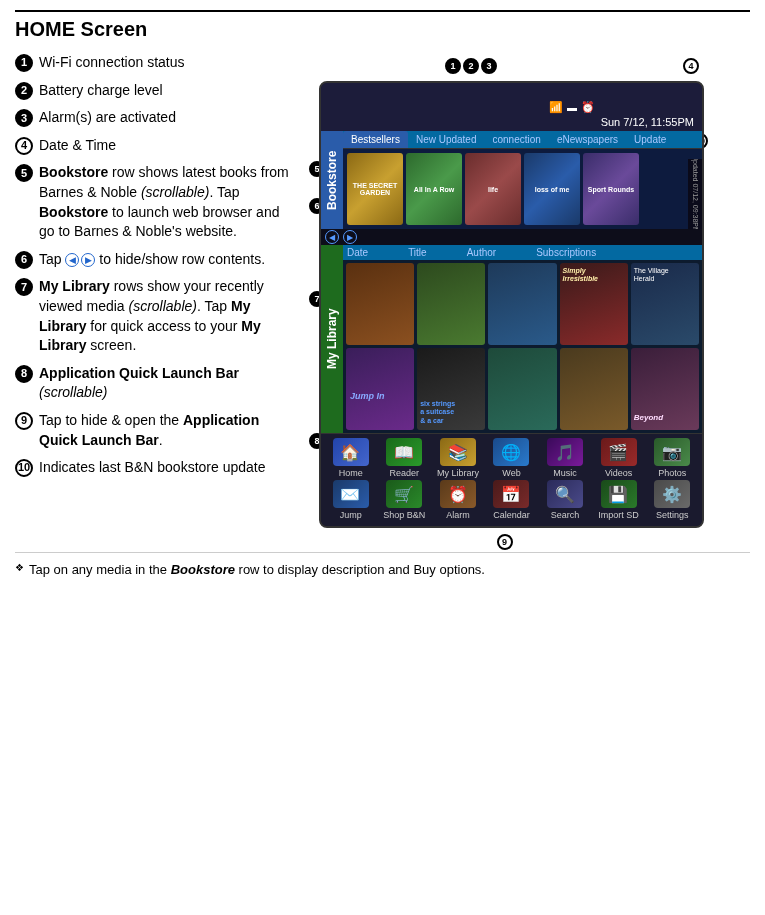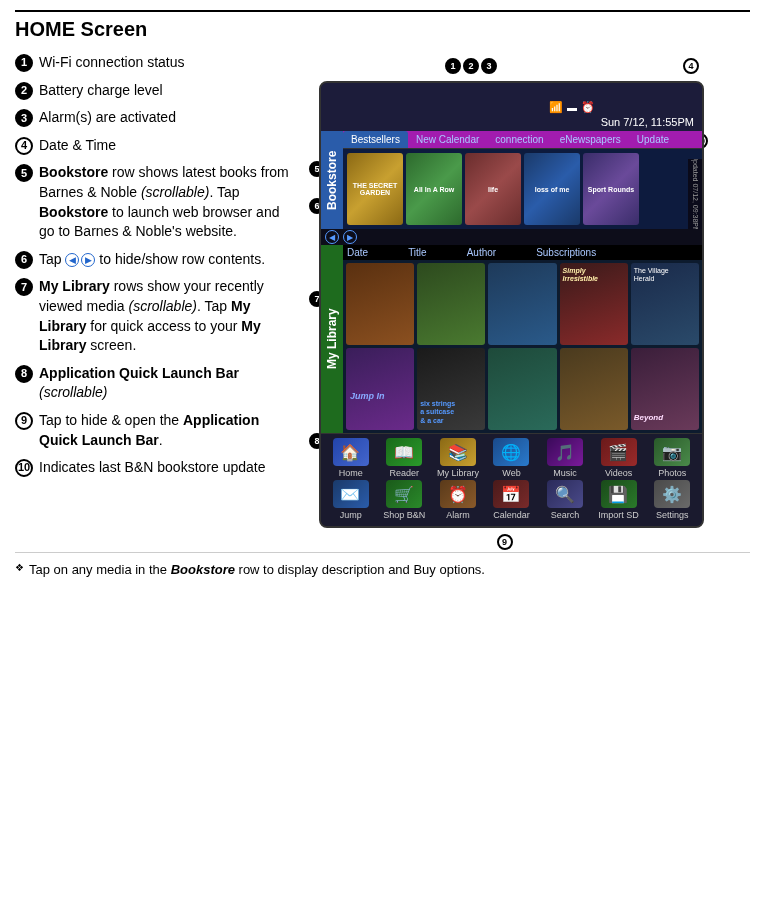--- a/index.html
+++ b/index.html
@@ -112,21 +112,21 @@
       align-items: center;
       justify-content: center;
     }
     .bookstore-content {
       flex: 1;
       display: flex;
       flex-direction: column;
     }
     .bookstore-tabs {
       display: flex;
-      background: #a21caf;
+      background: #0369a1;
       border-bottom: 1px solid #333;
     }
     .bookstore-tab {
       padding: 3px 8px;
       font-size: 10px;
       color: #aac8ff;
       cursor: pointer;
     }
     .bookstore-tab.active {
       background: #2a5caa;
@@ -203,21 +203,21 @@
       flex-shrink: 0;
       display: flex;
       align-items: center;
       justify-content: center;
     }
     .library-content {
       flex: 1;
     }
     .library-headers {
       display: flex;
-      background: #000000;
+      background: #0369a1;
       padding: 2px 4px;
       font-size: 10px;
       color: #aac8ff;
       gap: 40px;
     }
     .library-books {
       display: grid;
       grid-template-columns: repeat(5, 1fr);
       gap: 3px;
       padding: 3px;
@@ -472,21 +472,21 @@
           </div>
           <span class="datetime">Sun 7/12, 11:55PM</span>
         </div>
 
         <div class="bookstore-section">
           <div class="bookstore-label">Bookstore</div>
           <div class="bookstore-content">
 
             <div class="bookstore-tabs">
               <div class="bookstore-tab active">Bestsellers</div>
-              <div class="bookstore-tab">New Calendar</div>
+              <div class="bookstore-tab">New Updated</div>
               <div class="bookstore-tab">connection</div>
               <div class="bookstore-tab">eNewspapers</div>
               <div class="bookstore-tab">Update</div>
             </div>
 
             <div class="bookstore-books">
               <div class="book-thumb book1">
                 <div class="book-title-text">THE SECRET GARDEN</div>
               </div>
               <div class="book-thumb book2">

